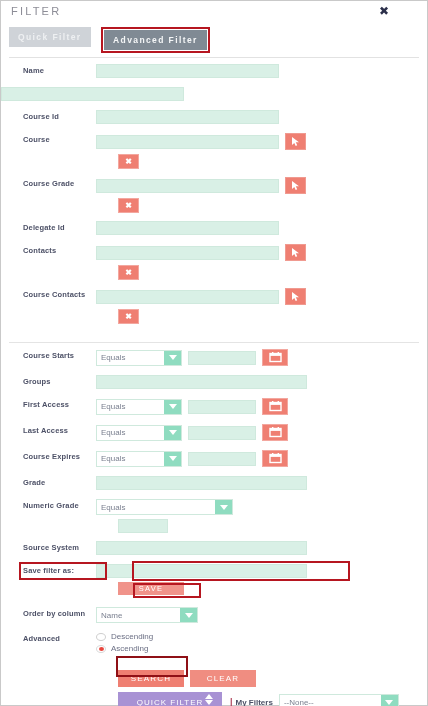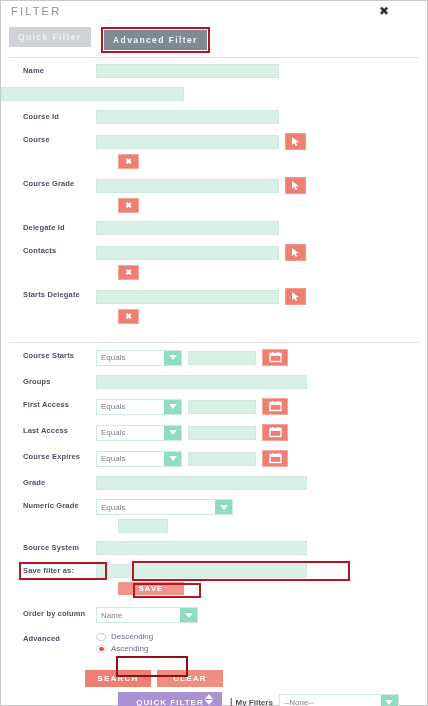--- a/index.html
+++ b/index.html
@@ -240,21 +240,21 @@
   }
   .anno-dark { border-color: #8f1016; }
 
   
   .btn-pill {
     display: inline-flex;
     align-items: center;
     justify-content: center;
     height: 17px;
     font-size: 8px;
-    font-weight: bold;
+    font-weight: normal;
     letter-spacing: 1.2px;
     color: #ffffff;
     cursor: pointer;
     box-sizing: border-box;
   }
   .btn-save   { background: #f0938a; width: 66px; height: 13px; font-size:7.5px; }
   .btn-search { background: #ef7f72; width: 66px; }
   .btn-clear  { background: #f08d81; width: 66px; margin-left: 6px; }
   .btn-quick  {
     background: #a892d4;
@@ -289,21 +289,21 @@
   .pipe { color:#b0415a; font-weight:bold; font-size:9px; margin-right:3px; }
   .bottom-bar {
     display: flex;
     align-items: center;
     padding-left: 117px;
     margin-top: 5px;
   }
   .search-row {
     display: flex;
     align-items: center;
-    padding-left: 84px;
+    padding-left: 117px;
     margin-top: 14px;
     position: relative;
   }
   .save-row { display:flex; padding-left: 117px; margin-top: 4px; margin-bottom: 12px; }
   .divider-sec {
     border: none;
     border-top: 1px solid #e4e4e4;
     margin: 6px 8px 0 8px;
   }
 </style>
@@ -397,21 +397,21 @@
           </svg>
         </span>
       </div>
     </div>
     <div class="sub-row">
       <span class="spacer"></span>
       <span class="btn-x">✖</span>
     </div>
 
     <div class="row tight">
-      <div class="label">Starts Delegate</div>
+      <div class="label">Course Contacts</div>
       <div class="ctl">
         <input class="txt w-lg" type="text" value="" style="">
         <span class="btn-sq">
           <svg width="11" height="11" viewBox="0 0 11 11">
             <path d="M2 1 L2 9 L4.3 6.9 L5.7 10 L7.2 9.3 L5.8 6.3 L9 6.2 Z" fill="#ffffff"></path>
           </svg>
         </span>
       </div>
     </div>
     <div class="sub-row">

